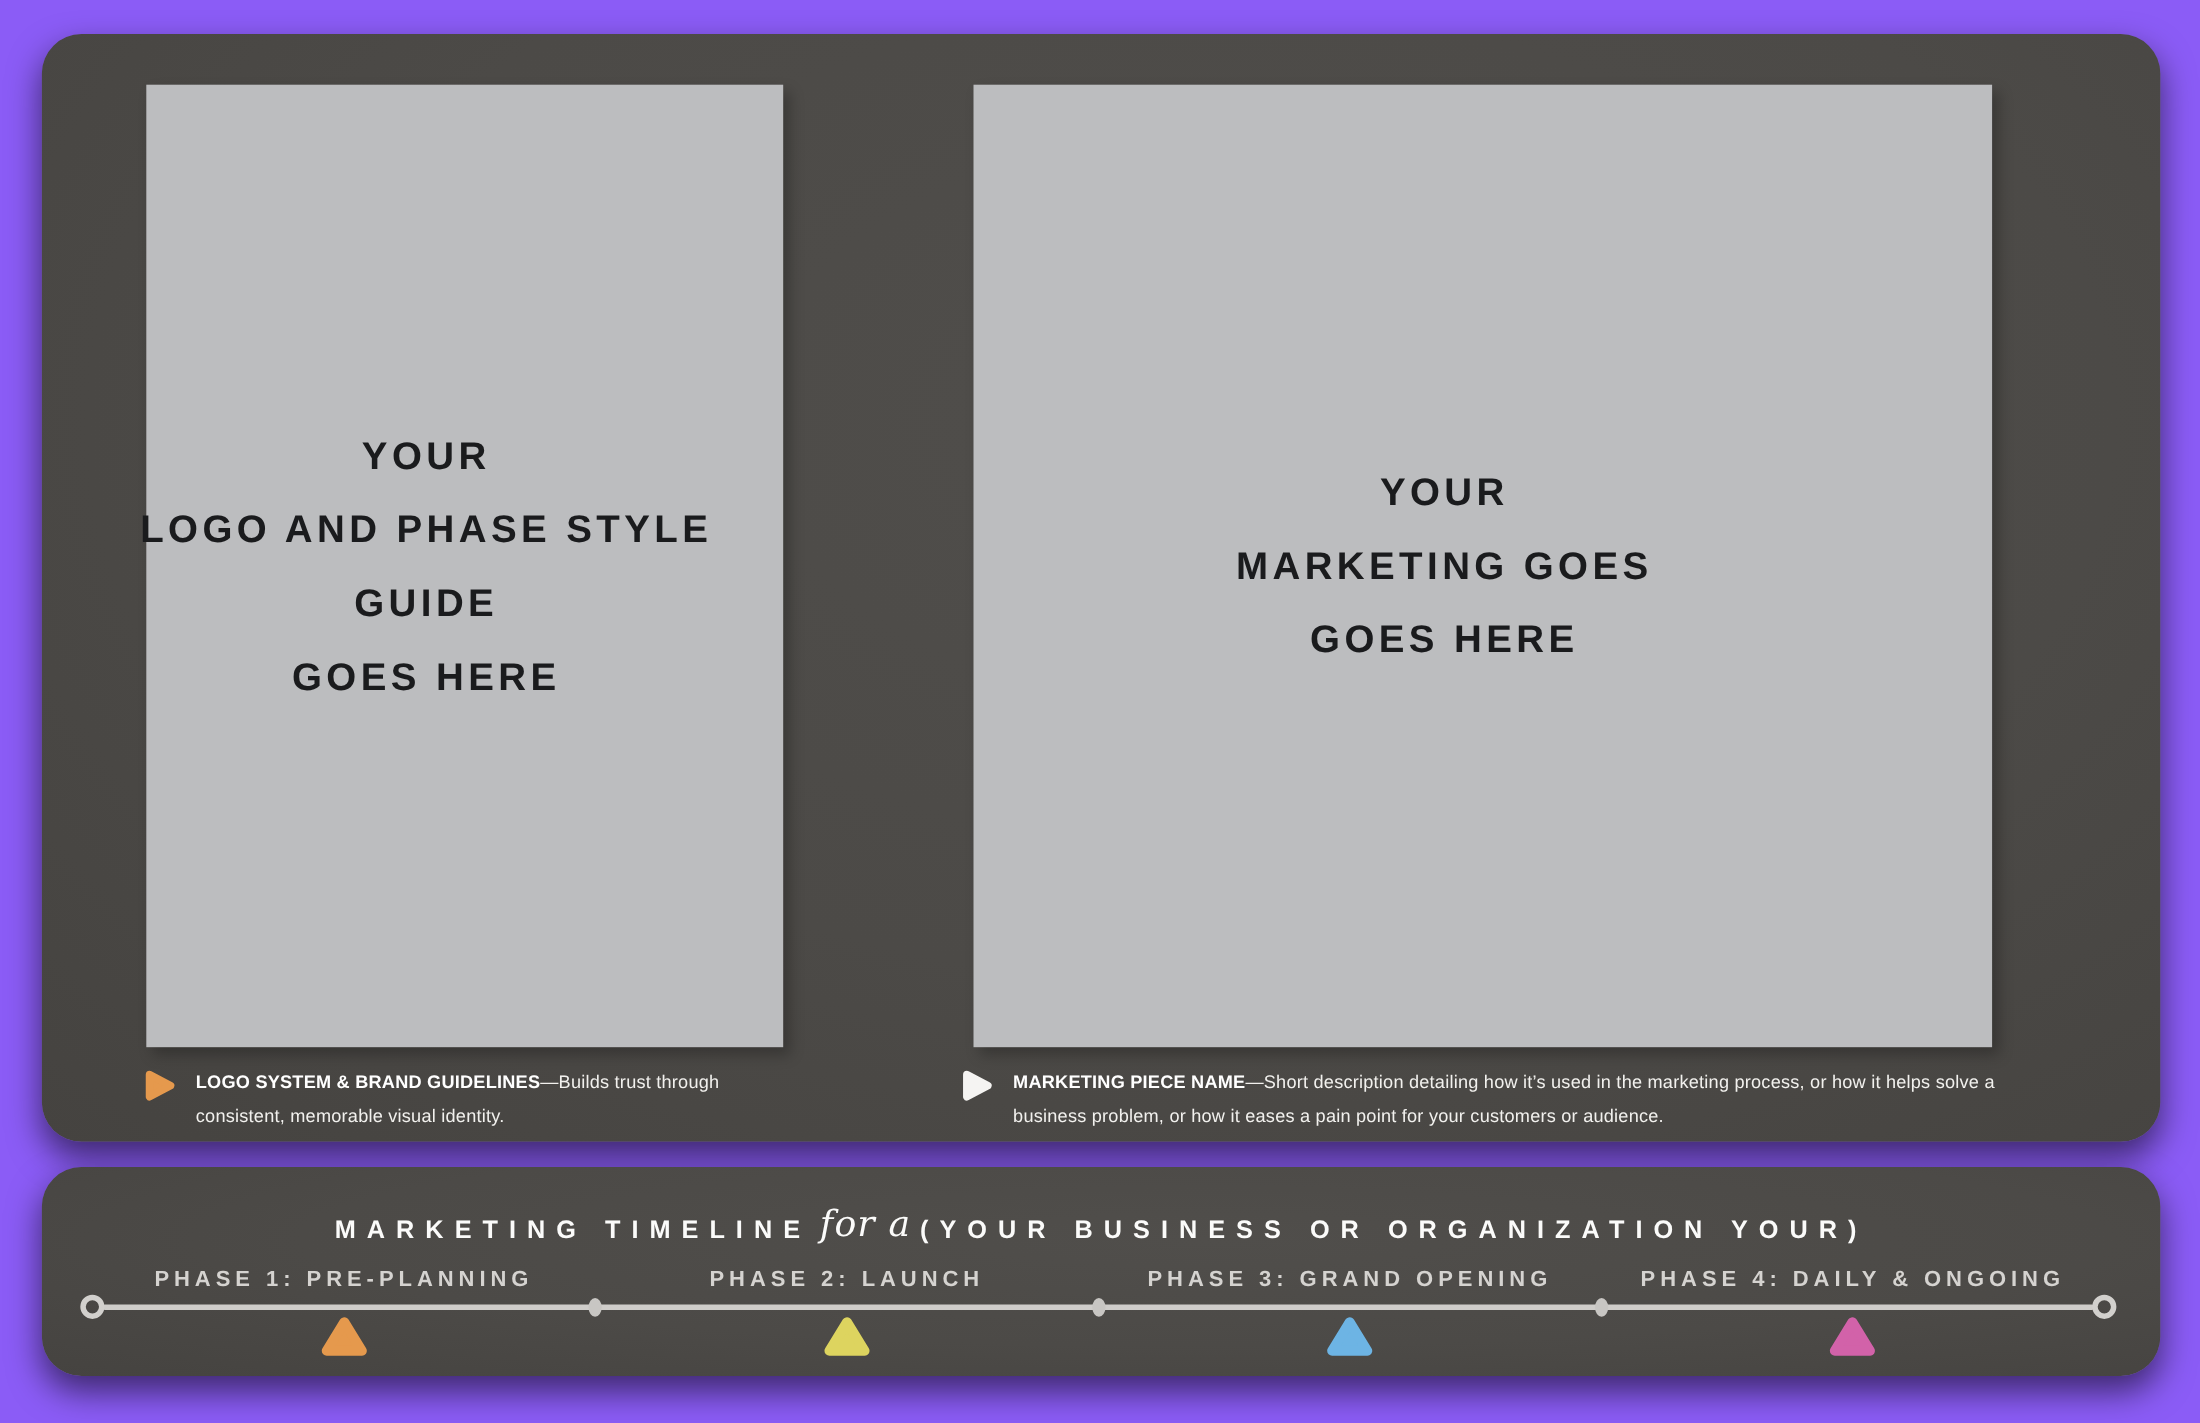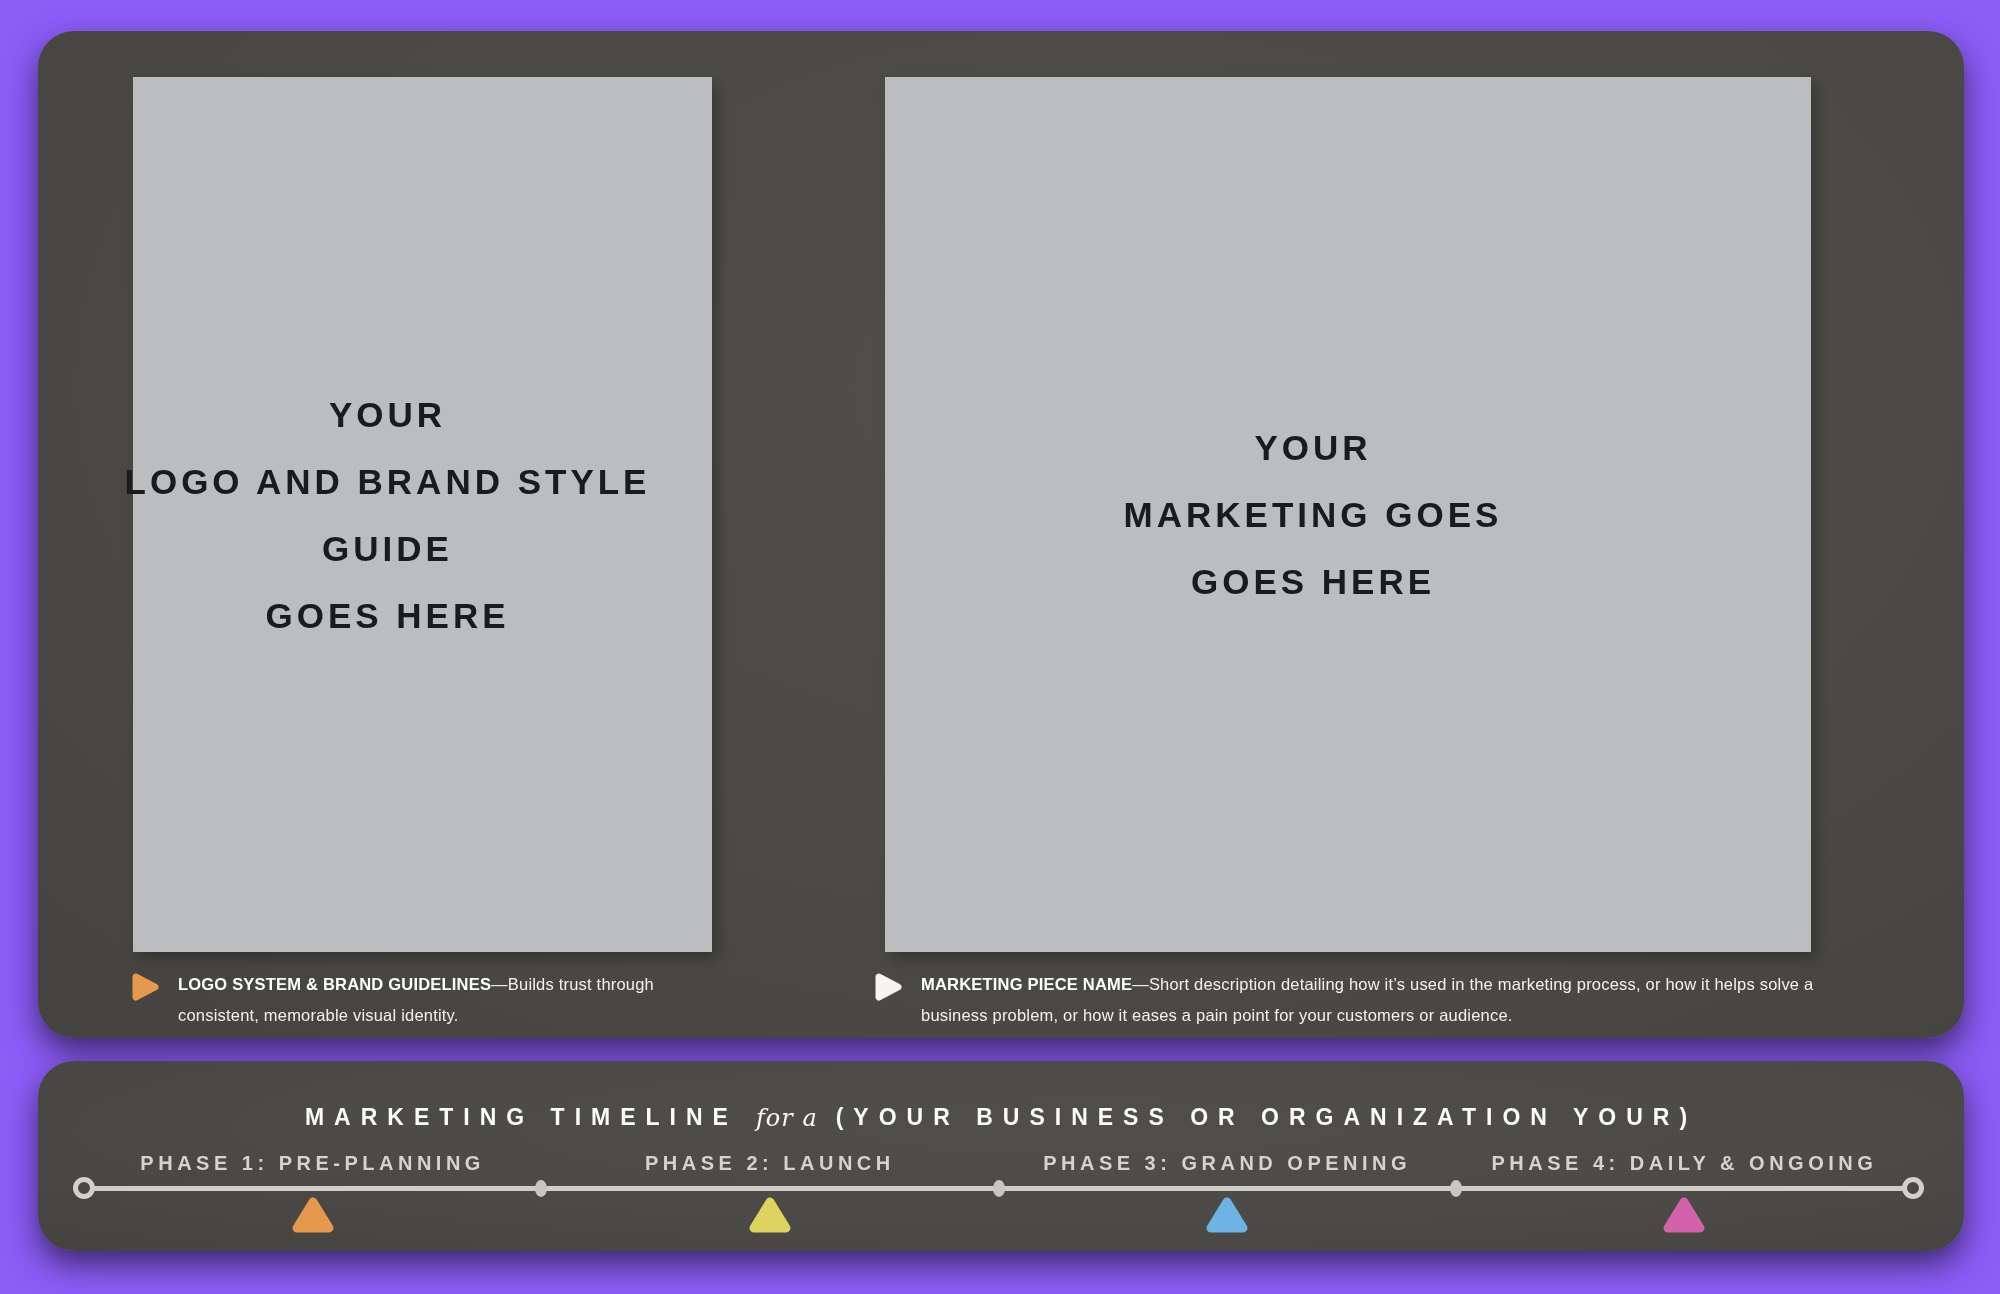--- a/index.html
+++ b/index.html
@@ -53,21 +53,21 @@
     position:absolute;top:20px;left:0;width:100%;height:50px;
     display:flex;justify-content:center;align-items:flex-end;
     color:#fbfbfa;
   }
   .tl-title .cap{
     font-size:23px;font-weight:bold;letter-spacing:10px;white-space:pre;
   }
   .tl-title .script{
     font-family:"DejaVu Serif","Liberation Serif",serif;
     font-style:italic;font-weight:normal;
-    font-size:24px;letter-spacing:1px;margin:0 18px;position:relative;top:1px;
+    font-size:33px;letter-spacing:1px;margin:0 8px;position:relative;top:1px;
     text-transform:none;
   }
   .tl-wrap{position:absolute;left:46px;top:0;width:1829px;height:100%;}
   .tl-line{
     position:absolute;top:125px;left:9px;right:9px;height:5px;
     background:#cfcdca;border-radius:3px;
   }
   .tl-ring{
     position:absolute;top:116px;width:12px;height:12px;
     border:5px solid #d2d0cd;border-radius:50%;background:transparent;
@@ -92,21 +92,21 @@
 </style>
 </head>
 <body>
 
 <div class="page">
 
   <div class="panel panel-top">
 
     <div class="ph-box ph-box-left">
       <div class="ph-line">YOUR</div>
-      <div class="ph-line">LOGO AND BRAND STYLE</div>
+      <div class="ph-line">LOGO AND PHASE STYLE</div>
       <div class="ph-line">GUIDE</div>
       <div class="ph-line">GOES HERE</div>
     </div>
 
     <div class="ph-box ph-box-right">
       <div class="ph-line">YOUR</div>
       <div class="ph-line">MARKETING GOES</div>
       <div class="ph-line">GOES HERE</div>
     </div>
 

